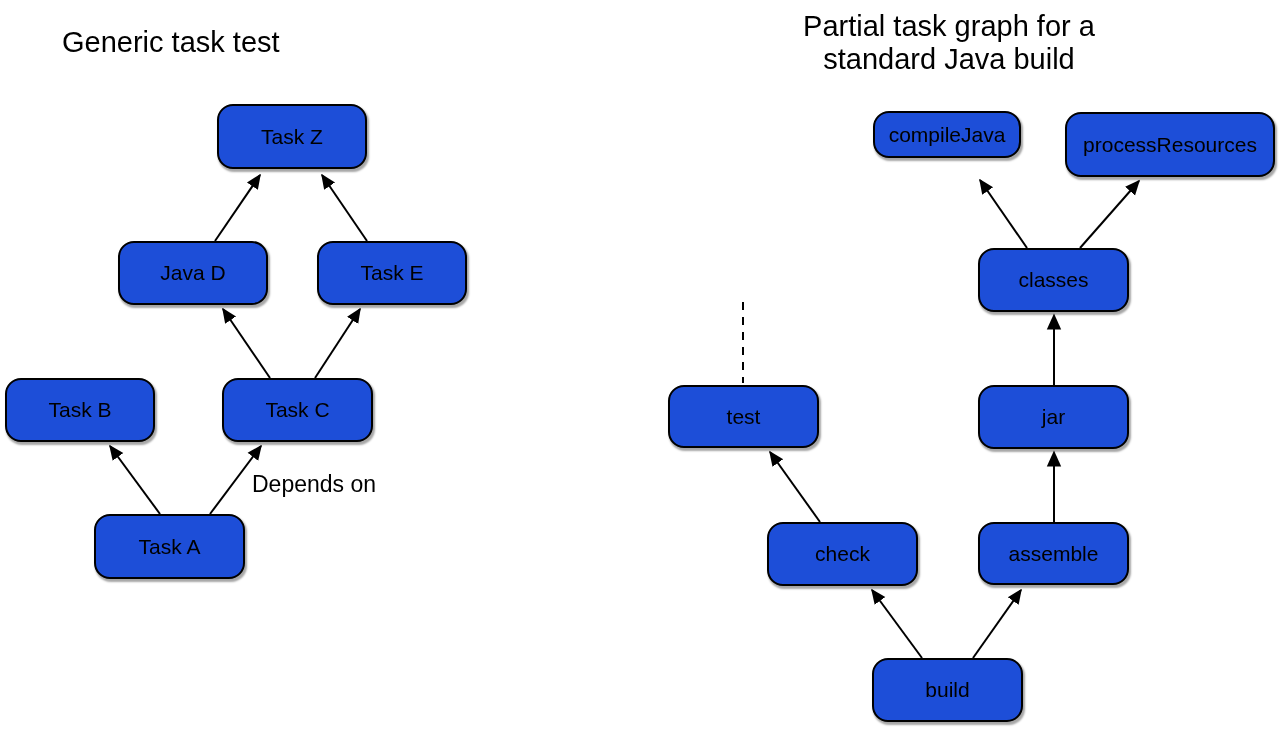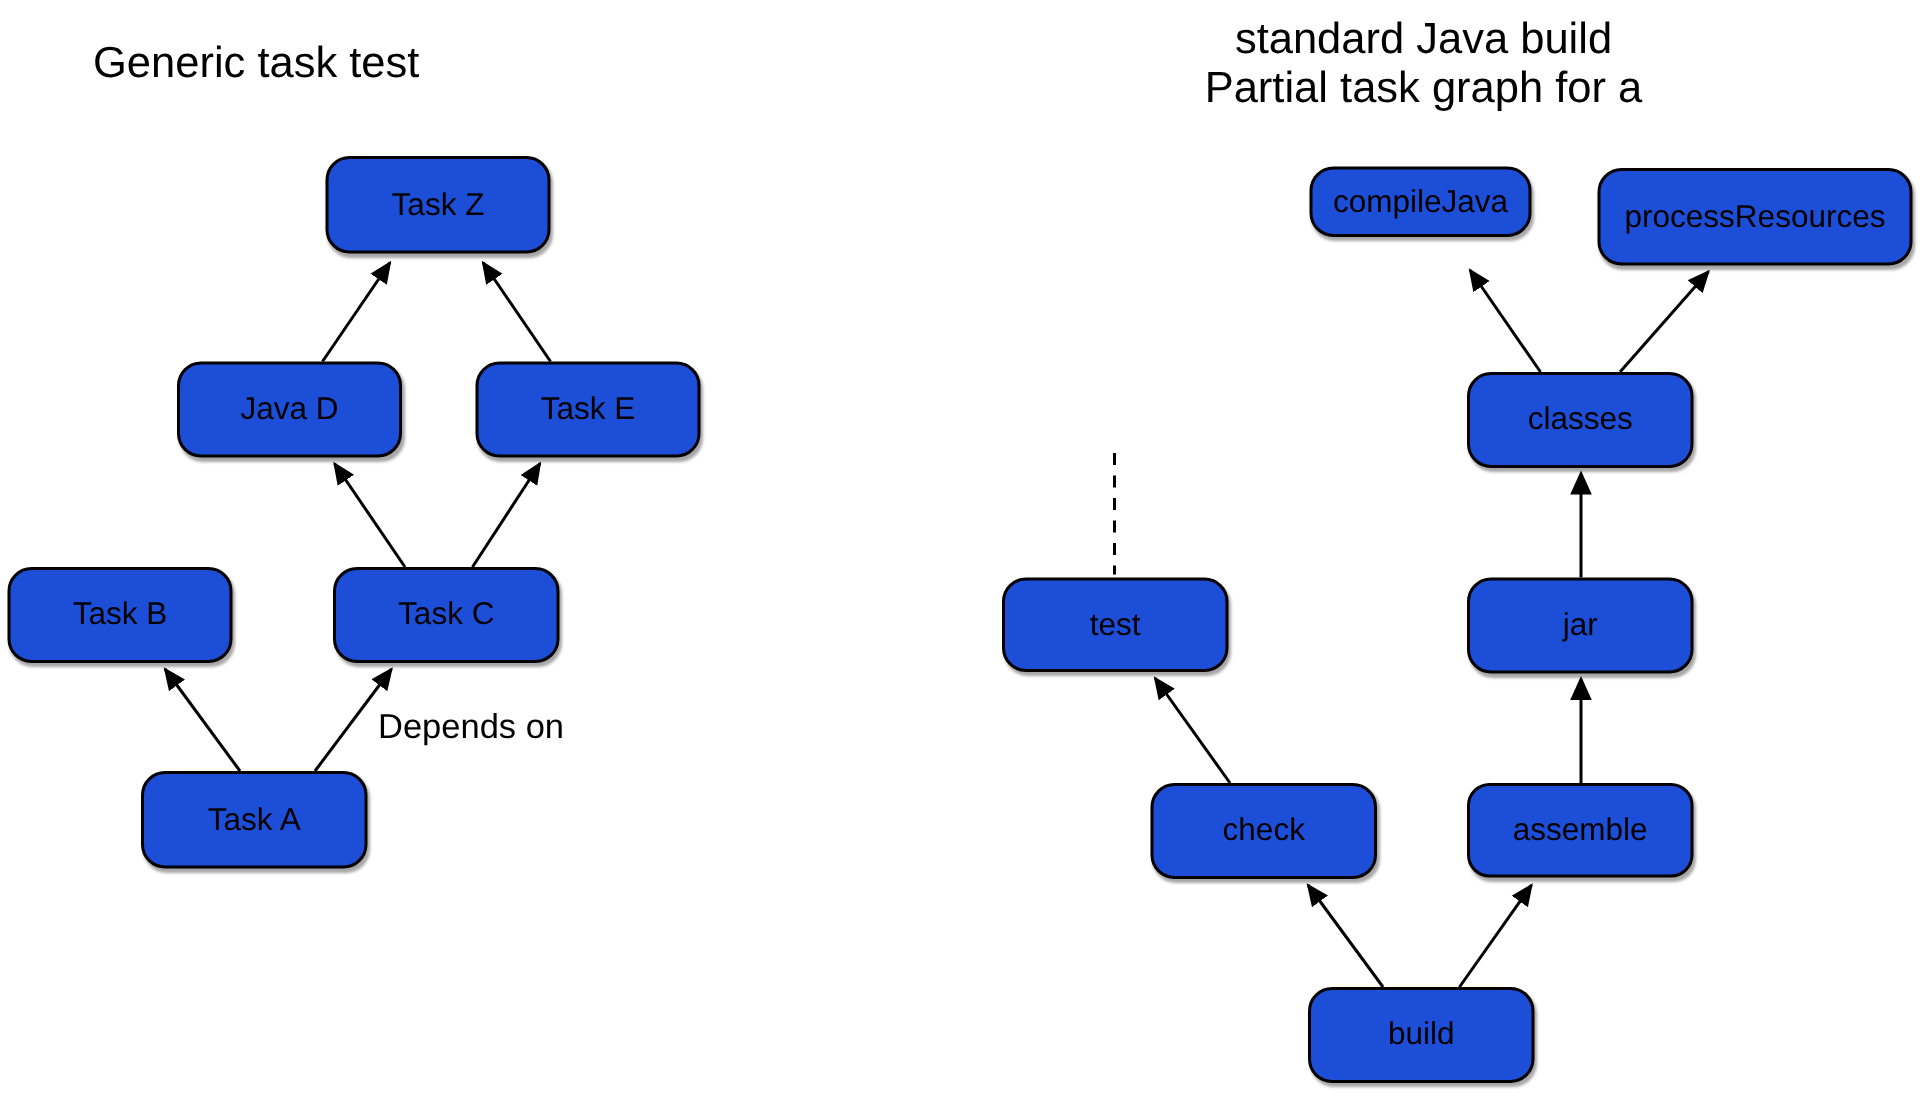--- a/index.html
+++ b/index.html
@@ -88,35 +88,35 @@
     <line class="edge" x1="1054" y1="522" x2="1054" y2="453" marker-end="url(#ahv)"></line>
     <line class="edge" x1="820" y1="522" x2="770" y2="452" marker-end="url(#ah)"></line>
     <line class="edge" x1="922" y1="658" x2="872" y2="590" marker-end="url(#ah)"></line>
     <line class="edge" x1="973" y1="658" x2="1021" y2="590" marker-end="url(#ah)"></line>
     <line class="edge dashed" x1="743" y1="302" x2="743" y2="383"></line>
   </svg>
 
   <div class="diagram-title" style="left:62px; top:26px;">Generic task test</div>
 
   <div class="diagram-title centered" style="left:799px; top:10px; width:300px;">
+    <span style="display:block;">Partial task graph for a</span>
     <span style="display:block;">standard Java build</span>
-    <span style="display:block;">Partial task graph for a</span>
   </div>
 
   <div class="node" style="left:217px; top:104px; width:150px; height:65px;">Task Z</div>
   <div class="node" style="left:118px; top:241px; width:150px; height:64px;">Java D</div>
   <div class="node" style="left:317px; top:241px; width:150px; height:64px;">Task E</div>
   <div class="node" style="left:5px; top:378px; width:150px; height:64px;">Task B</div>
   <div class="node" style="left:222px; top:378px; width:151px; height:64px;">Task C</div>
   <div class="node" style="left:94px; top:514px; width:151px; height:65px;">Task A</div>
 
   <div class="edge-annotation" style="left:252px; top:471px;">Depends on</div>
 
   <div class="node" style="left:873px; top:111px; width:148px; height:47px;">compileJava</div>
   <div class="node" style="left:1065px; top:112px; width:210px; height:65px;">processResources</div>
   <div class="node" style="left:978px; top:248px; width:151px; height:64px;">classes</div>
   <div class="node" style="left:668px; top:385px; width:151px; height:63px;">test</div>
   <div class="node" style="left:978px; top:385px; width:151px; height:64px;">jar</div>
   <div class="node" style="left:767px; top:522px; width:151px; height:64px;">check</div>
-  <div class="node" style="left:978px; top:522px; width:151px; height:63px;border-radius:15px;">assemble</div>
+  <div class="node" style="left:978px; top:522px; width:151px; height:63px;">assemble</div>
   <div class="node" style="left:872px; top:658px; width:151px; height:64px;">build</div>
 
 </div>
 
 </body></html>

